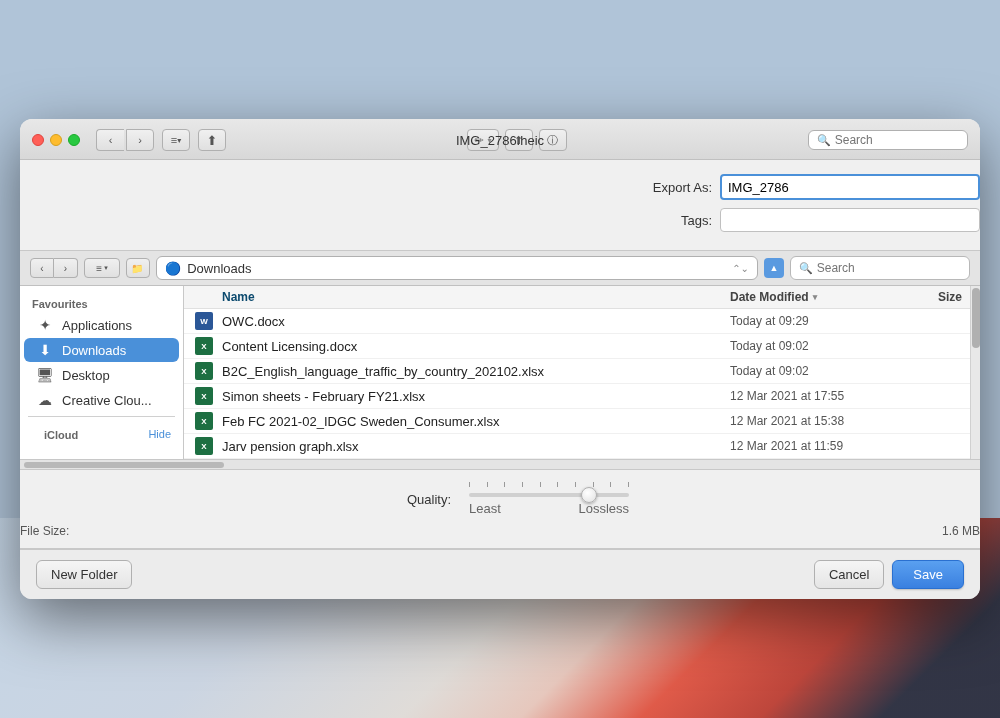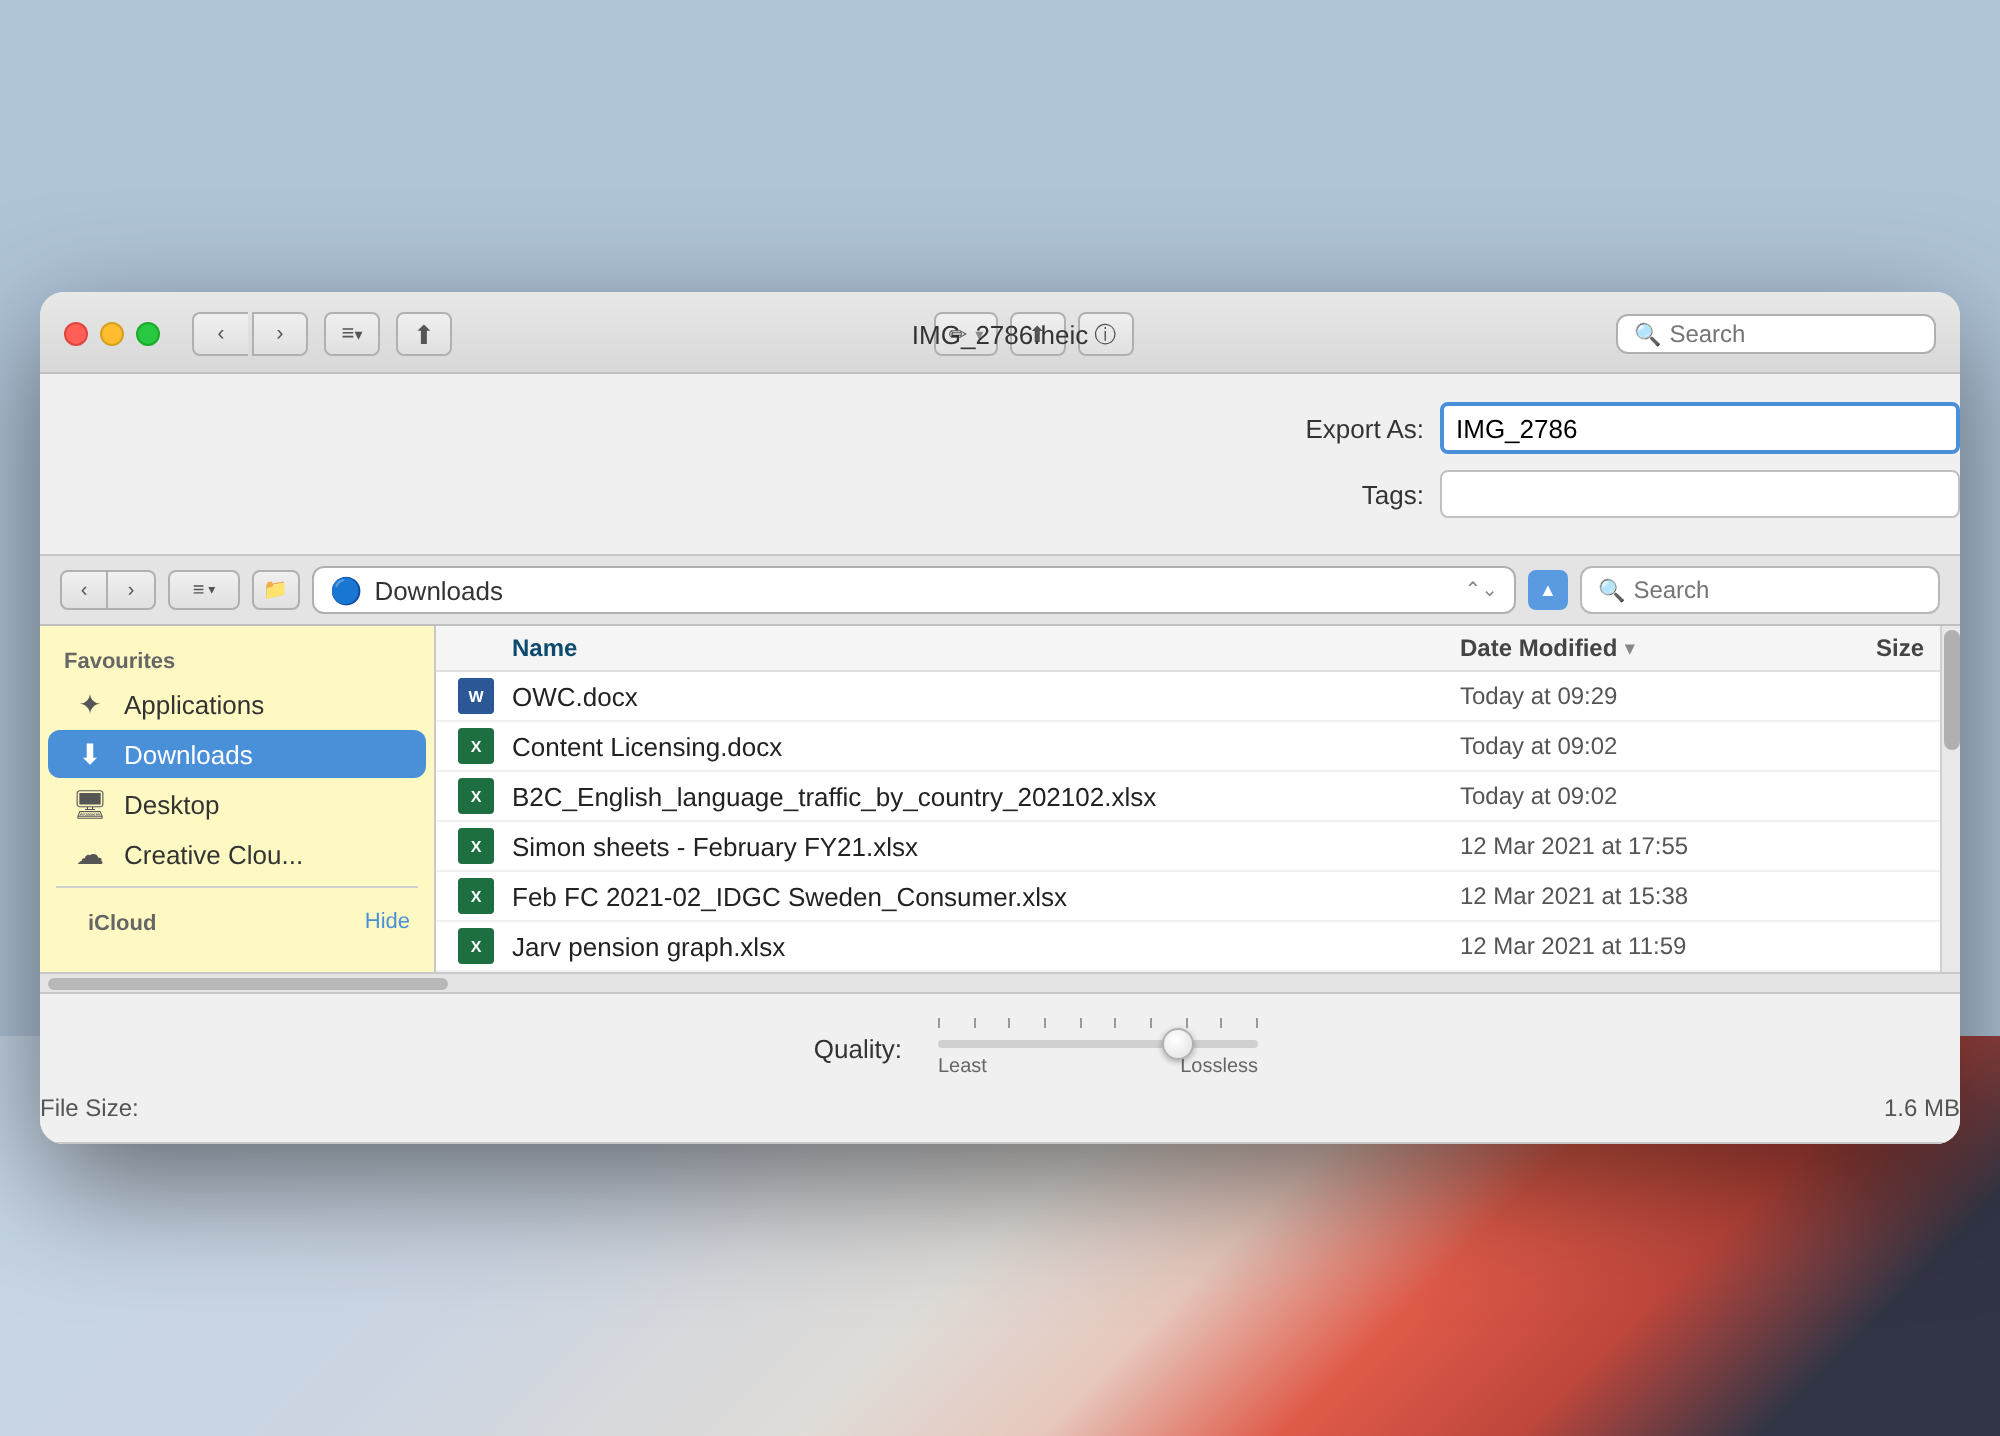--- a/index.html
+++ b/index.html
@@ -281,22 +281,22 @@
     }
 
     
     .browser-content {
       display: flex;
       flex: 1;
       overflow: hidden;
     }
 
     .sidebar {
-      width: 198px;
-      background: #fef9c3;
+      width: 164px;
+      background: #ffffff;
       border-right: 1px solid #c8c8c8;
       padding: 8px 0;
       overflow-y: auto;
       flex-shrink: 0;
     }
 
     .sidebar-section-title {
       font-size: 11px;
       font-weight: 600;
       color: #666;
@@ -567,21 +567,21 @@
       top: -6px;
       left: calc(75% - 8px);
       box-shadow: 0 1px 3px rgba(0,0,0,0.3);
       cursor: pointer;
     }
 
     .slider-labels {
       display: flex;
       justify-content: space-between;
       width: 160px;
-      font-size: 10px;
+      font-size: 13px;
       color: #666;
     }
 
     .filesize-row {
       display: flex;
       justify-content: space-between;
       font-size: 12px;
       color: #555;
       gap: 4px;
     }
@@ -857,14 +857,21 @@
         </div>
       </div>
     </div>
 
     <div class="filesize-row">
       <span>File Size:</span>
       <span>1.6 MB</span>
     </div>
   </div>
 
+  <div class="bottom-bar">
+    <button class="new-folder-btn">New Folder</button>
+    <div class="bottom-actions">
+      <button class="cancel-btn">Cancel</button>
+      <button class="save-btn">Save</button>
+    </div>
+  </div>
 
 </div>
 
 </body></html>

